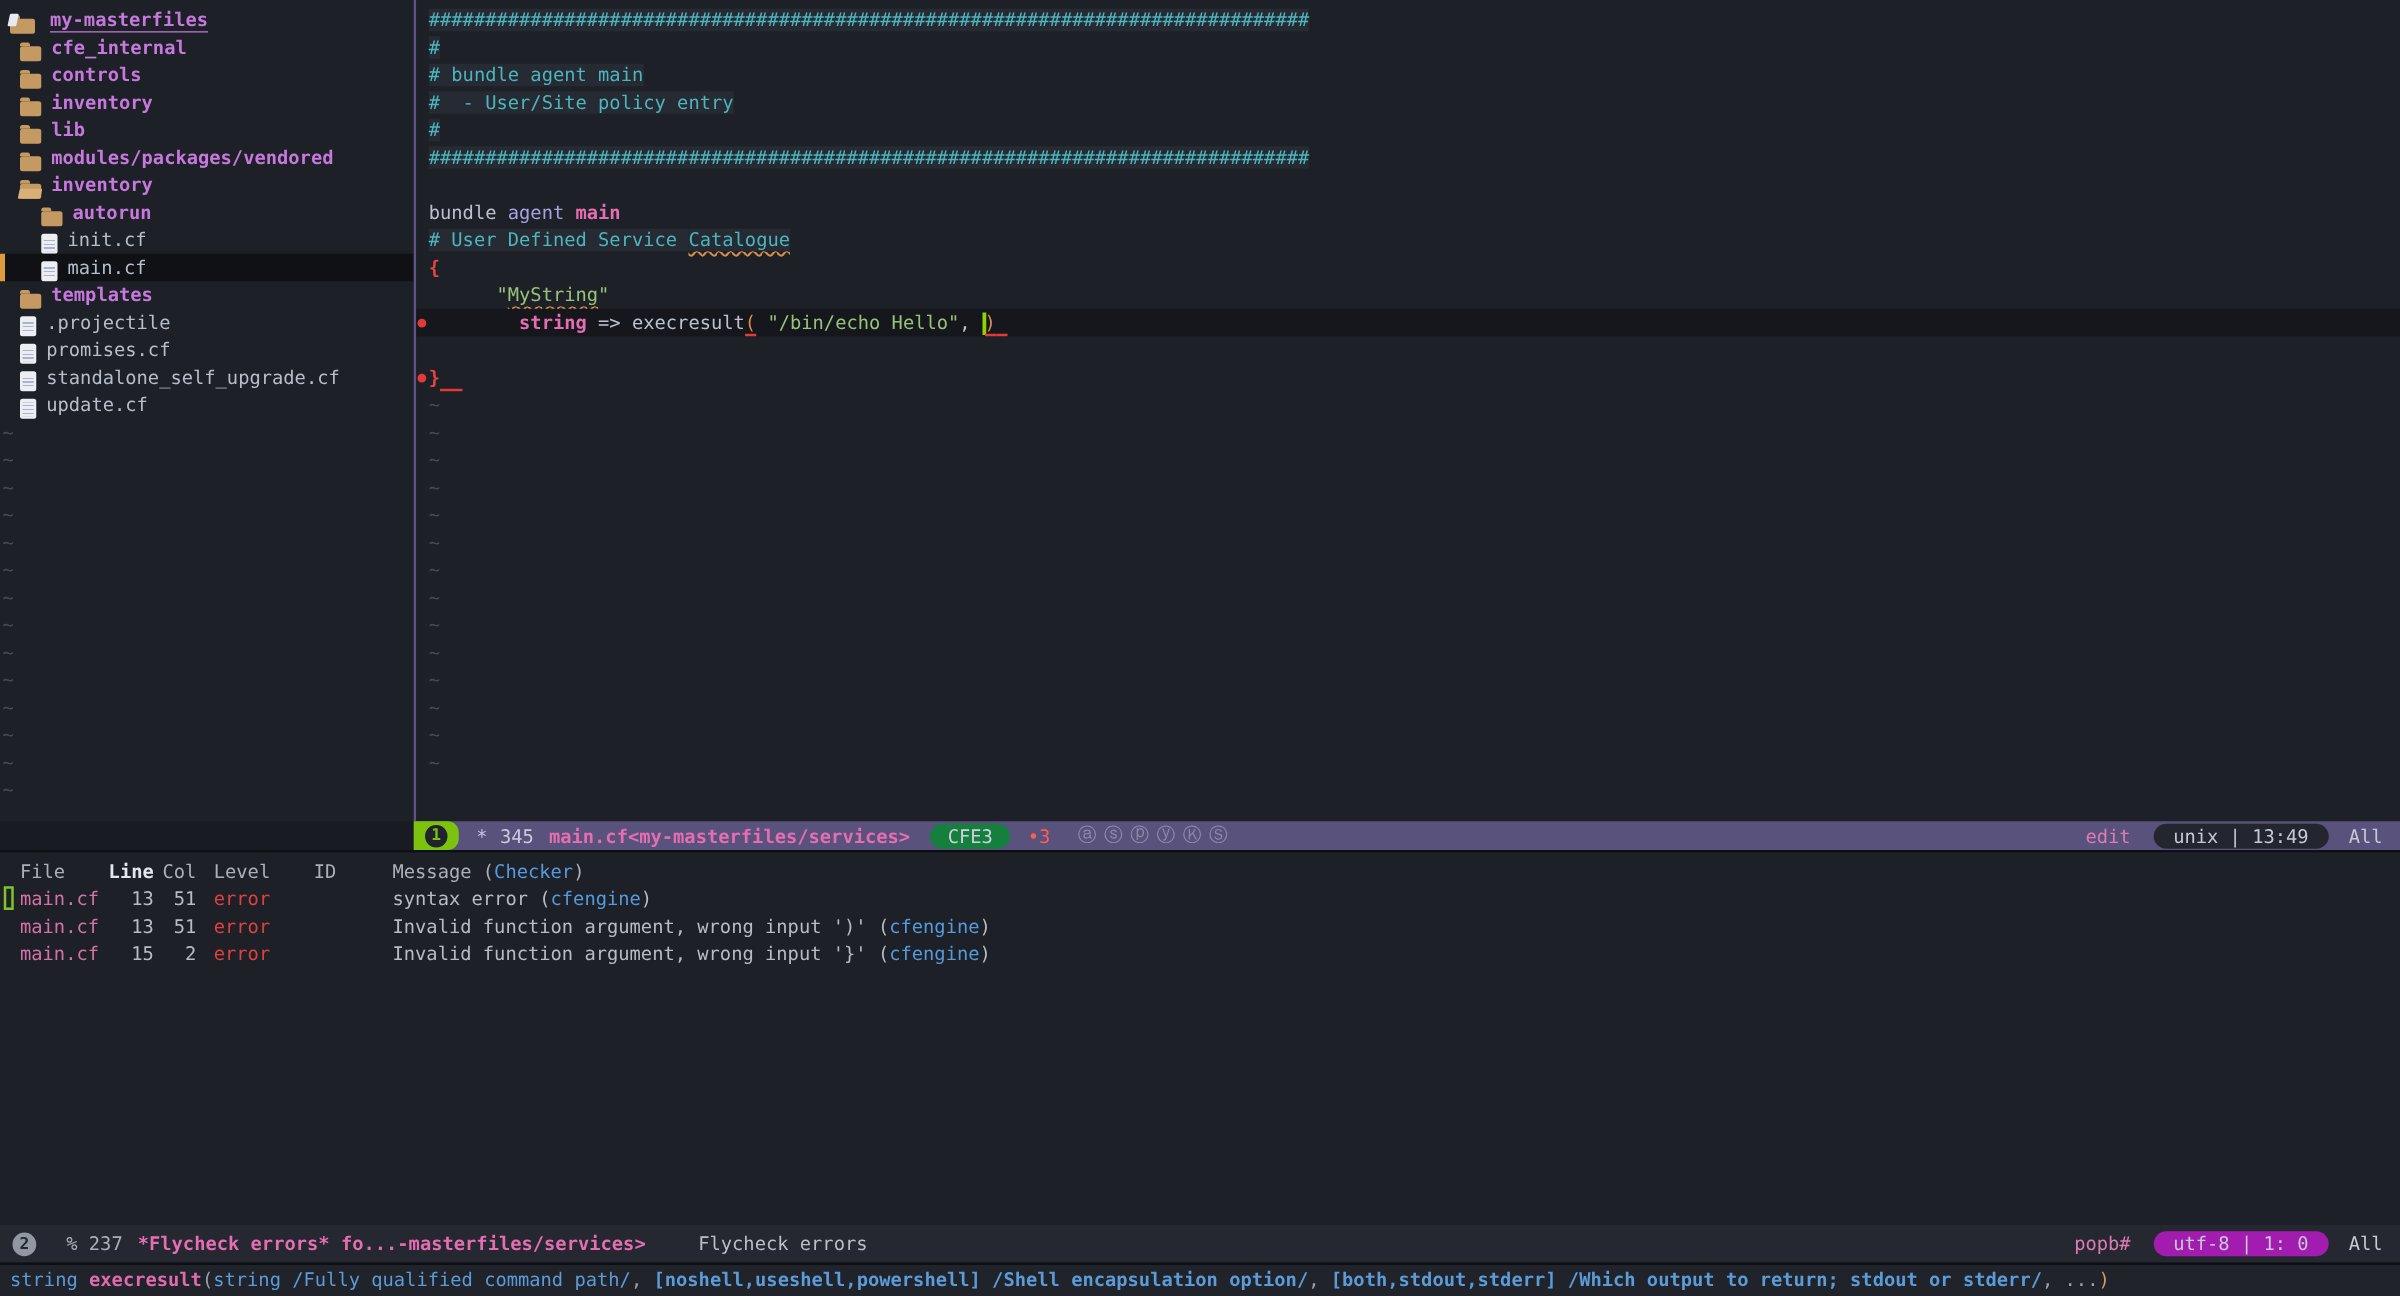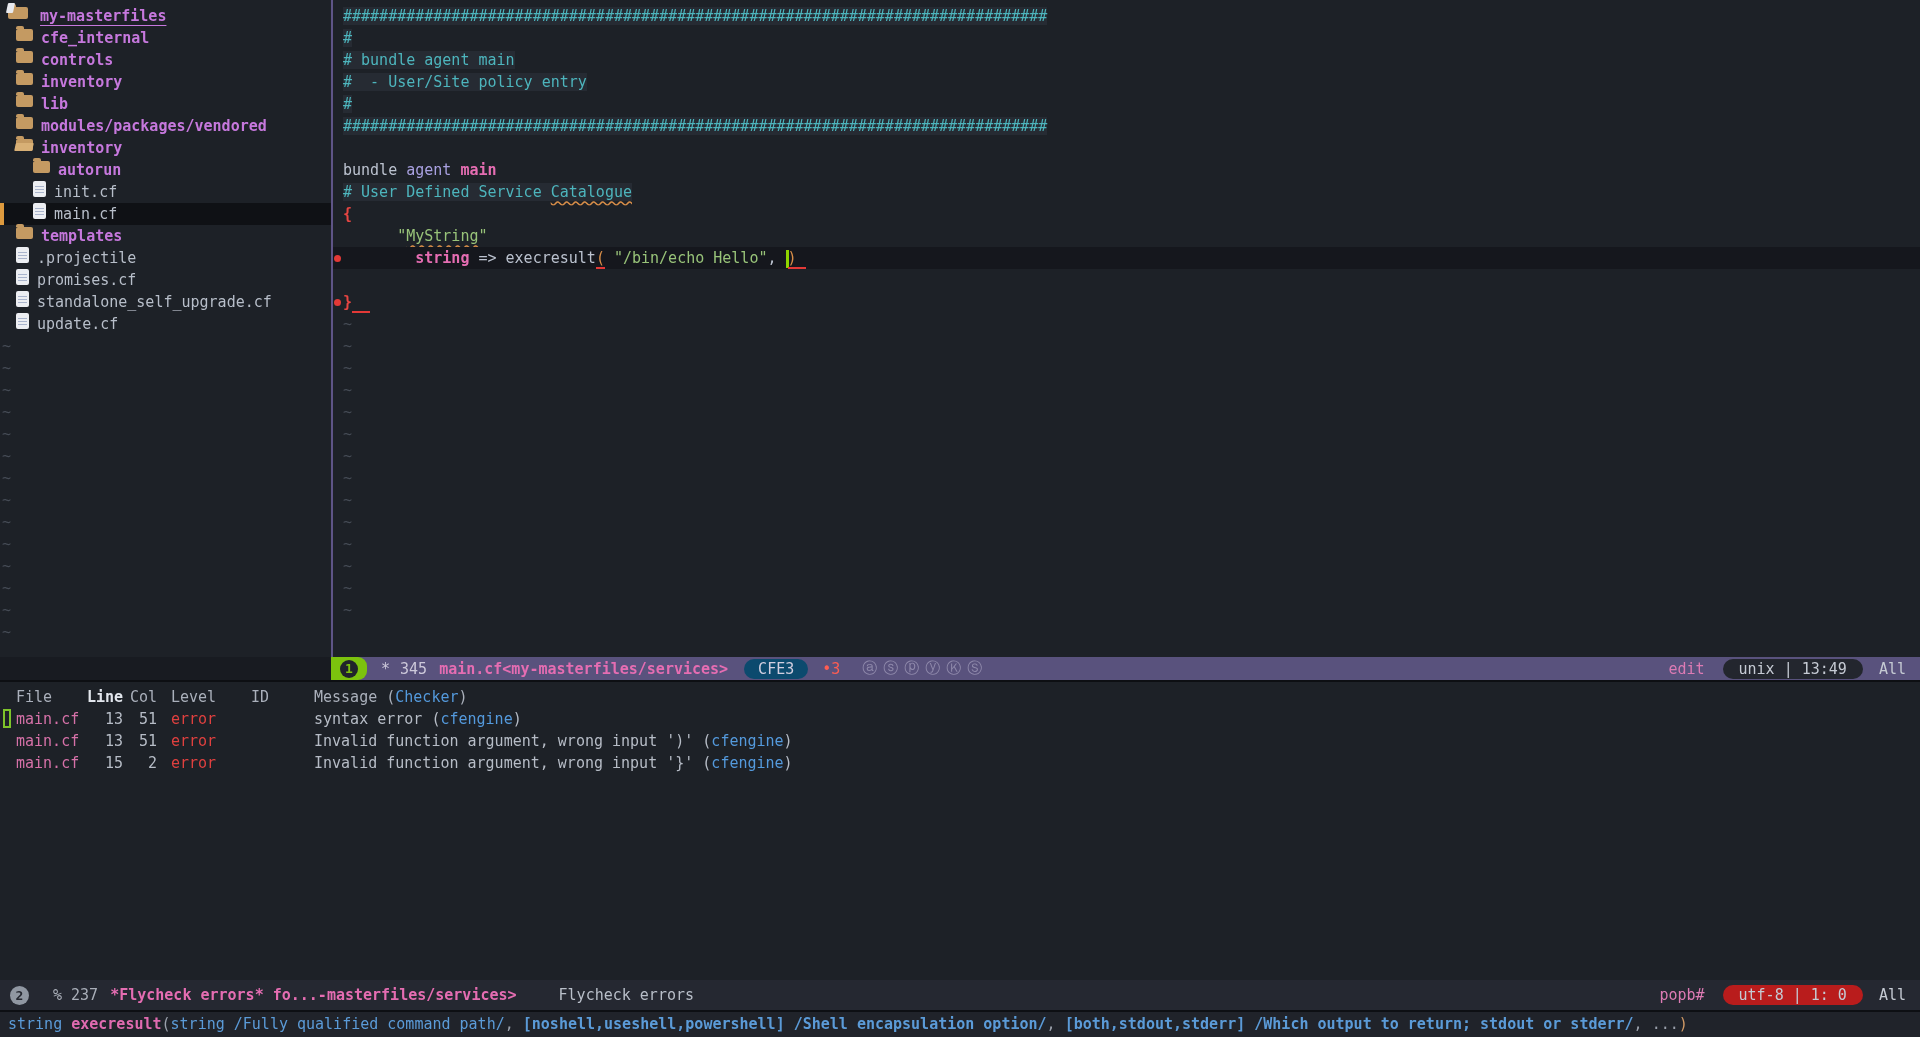--- a/index.html
+++ b/index.html
@@ -2,21 +2,21 @@
 <html><head>
 <meta charset="utf-8">
 <style>
   *{box-sizing:border-box;margin:0;padding:0}
   html,body{width:1920px;height:1037px;background:#101216;overflow:hidden}
   body{font-family:"DejaVu Sans Mono","Liberation Mono",monospace;font-size:15px;color:#bbc2cf}
   #app{position:relative;width:1920px;height:1037px;background:#1d2127}
 
   
   #treemacs{position:absolute;left:0;top:0;width:331px;height:657px;background:#1d2127;padding-top:5px;overflow:hidden}
-  .tree-row{position:relative;height:22px;line-height:22px;display:flex;align-items:flex-start;white-space:pre}
+  .tree-row{position:relative;height:22px;line-height:22px;display:flex;align-items:flex-end;white-space:pre}
   .tree-row.d0{padding-left:8px}
   .tree-row.d1{padding-left:16px}
   .tree-row.d2{padding-left:33px}
   .tree-row.selected{background:#0f1115}
   .sel-bar{position:absolute;left:0;top:0;width:4px;height:22px;background:#dd9a3e}
   .tree-label{margin-left:8px}
   .tree-label.dir{color:#c678dd;font-weight:bold}
   .tree-label.file{color:#b7bec9}
   .tree-row.root .tree-label{color:#c678dd;font-weight:bold;text-decoration:underline;text-underline-offset:4px;margin-left:12px}
   .icon-folder{position:relative;width:17px;height:12px;background:#c49a62;border-radius:2px;flex:0 0 auto;margin-top:2px}
@@ -52,21 +52,21 @@
 
   
   #modeline-top{position:absolute;left:0;top:657px;width:1920px;height:23px;display:flex}
   .ml-treepart{width:331px;height:23px;background:#181b21}
   .ml-main{flex:1;height:23px;background:#59527d;display:flex;align-items:center;color:#cdc9da}
   .winum-pill{width:36px;height:23px;background:#7cc20e;border-radius:0 9px 9px 0;display:flex;align-items:center;justify-content:center;margin-right:14px}
   .winum-circle{width:18px;height:18px;border-radius:50%;background:#20232b;color:#7cc20e;font-weight:bold;font-size:13px;display:flex;align-items:center;justify-content:center}
   .ml-status{margin-right:10px}
   .ml-size{margin-right:12px}
   .ml-buffer{color:#e56db2;font-weight:bold;margin-right:16px}
-  .ml-mode-pill{background:#0c4a6e;border-radius:10px;padding:1px 14px;color:#d2cfe0;margin-right:14px}
+  .ml-mode-pill{background:#15803d;border-radius:10px;padding:1px 14px;color:#d2cfe0;margin-right:14px}
   .ml-errors{color:#ff5d52;margin-right:22px}
   .ml-minors{color:#8f89ab;letter-spacing:6px;font-size:15px}
   .ml-spacer{flex:1}
   .ml-edit{color:#dd7bb4;margin-right:18px}
   .ml-enc-pill{background:#23262e;border-radius:10px;padding:1px 16px;color:#c5cad3;margin-right:16px;white-space:pre}
   .ml-all{color:#c5cad3;margin-right:14px}
 
   #hsep{position:absolute;left:0;top:680px;width:1920px;height:2px;background:#0d0f13}
 
   
@@ -207,21 +207,21 @@
       </div>
   </div>
 
   <div id="modeline-bottom">
     <span class="winum-circle2">2</span>
     <span class="mb-pct">% 237</span>
     <span class="mb-buffer">*Flycheck errors* fo...-masterfiles/services&gt;</span>
     <span class="mb-mode">Flycheck errors</span>
     <span class="ml-spacer"></span>
     <span class="ml-edit">popb#</span>
-    <span class="ml-enc-pill" style="background:#b91c1c">utf-8 | 1: 0</span>
+    <span class="ml-enc-pill" style="background:#a21caf">utf-8 | 1: 0</span>
     <span class="ml-all">All</span>
   </div>
 
   <div id="hsep2"></div>
 
   <div id="echo"><span><span class="e-blue">string </span><span class="e-name">execresult</span><span class="e-plain">(</span><span class="e-blue">string /Fully qualified command path/</span><span class="e-plain">, </span><span class="e-blue-b">[noshell,useshell,powershell] /Shell encapsulation option/</span><span class="e-plain">, </span><span class="e-blue-b">[both,stdout,stderr] /Which output to return; stdout or stderr/</span><span class="e-plain">, </span><span class="e-plain">...</span><span class="e-paren">)</span></span></div>
 
 </div>
 
 </body></html>

